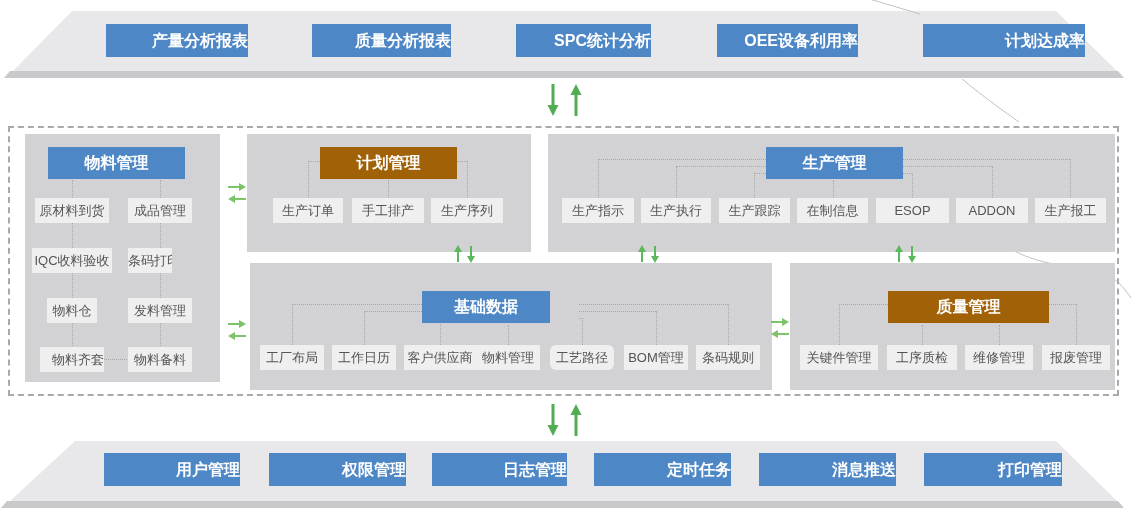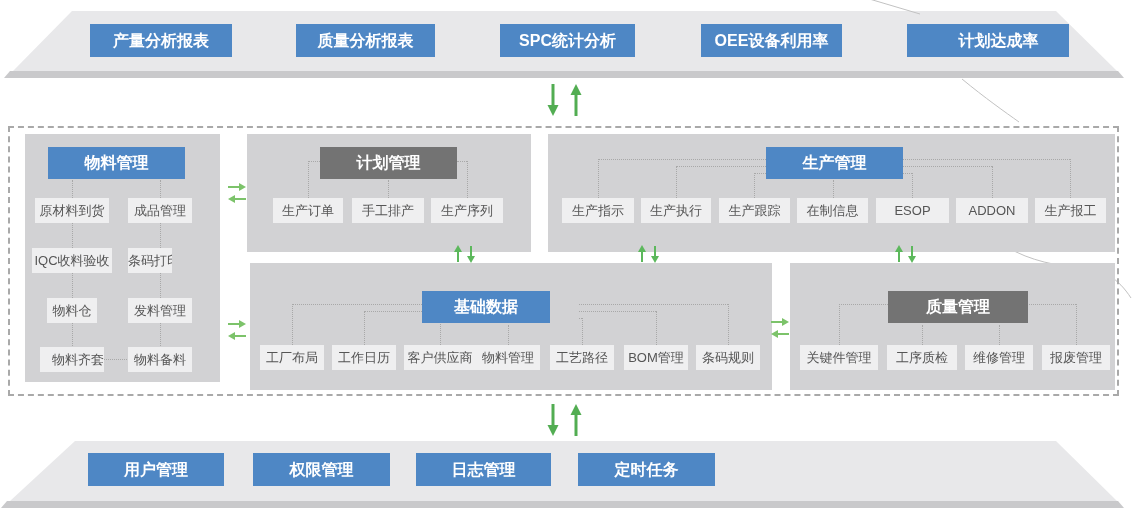--- a/index.html
+++ b/index.html
@@ -1,25 +1,25 @@
 <!DOCTYPE html>
 <html><head>
 <meta charset="utf-8">
 <style>
   html,body{margin:0;padding:0;background:#ffffff;font-family:"Liberation Sans",sans-serif;}
   #stage{position:relative;width:1132px;height:518px;background:#ffffff;overflow:hidden;}
   .panel{position:absolute;background:#d2d2d4;}
   .hdr{position:absolute;color:#fff;font-weight:bold;font-size:16px;text-align:center;height:32px;line-height:32px;white-space:nowrap;}
   .hdr.blue{background:#4e87c5;}
-  .hdr.green{background:#737373;}
+  .hdr.green{background:#a16207;}
   .itm{position:absolute;background:#efeff0;color:#555;font-size:13px;text-align:center;height:25px;line-height:25px;white-space:nowrap;overflow:hidden;}
   .dotv{position:absolute;width:0;border-left:1px dotted #a8a8a8;}
   .doth{position:absolute;height:0;border-top:1px dotted #a8a8a8;}
   .dashrect{position:absolute;border:2px dashed #a9a9a9;}
-  .barbtn{position:absolute;background:#4e87c5;color:#fff;font-weight:bold;font-size:16px;text-align:center;height:33px;line-height:33px;white-space:nowrap;}
+  .barbtn{position:absolute;background:#4e87c5;color:#fff;font-weight:bold;font-size:16px;text-align:right;height:33px;line-height:33px;white-space:nowrap;margin-left:16px;}
   svg.bg{position:absolute;left:0;top:0;}
   .arrows{position:absolute;display:flex;}
   .arrows.col{flex-direction:column;}
 </style>
 </head>
 <body>
 
 <div id="stage">
 
   <svg class="bg" width="1132" height="518" viewBox="0 0 1132 518">
@@ -98,21 +98,21 @@
   <div class="dotv" style="left:839px;top:304px;height:41px;"></div>
   <div class="dotv" style="left:922px;top:325px;height:20px;"></div>
   <div class="dotv" style="left:999px;top:325px;height:20px;"></div>
   <div class="doth" style="left:1023px;top:304px;width:53px;"></div>
   <div class="dotv" style="left:1076px;top:304px;height:41px;"></div>
 
   <div class="hdr blue" style="left:48px;top:147px;width:137px;">物料管理</div>
   <div class="hdr green" style="left:320px;top:147px;width:137px;">计划管理</div>
   <div class="hdr blue" style="left:766px;top:147px;width:137px;">生产管理</div>
   <div class="hdr blue" style="left:422px;top:291px;width:128px;">基础数据</div>
-  <div class="hdr green" style="left:888px;top:291px;width:140px;">质量管理</div>
+  <div class="hdr green" style="left:888px;top:291px;width:161px;">质量管理</div>
 
   <div class="itm" style="left:35px;top:198px;width:74px;">原材料到货</div>
   <div class="itm" style="left:128px;top:198px;width:64px;">成品管理</div>
   <div class="itm" style="left:32px;top:248px;width:80px;">IQC收料验收</div>
   <div class="itm" style="left:128px;top:248px;width:44px;">条码打印</div>
   <div class="itm" style="left:47px;top:298px;width:50px;">物料仓</div>
   <div class="itm" style="left:128px;top:298px;width:64px;">发料管理</div>
   <div class="itm" style="left:40px;top:347px;width:64px;text-align:right;">物料齐套</div>
   <div class="itm" style="left:128px;top:347px;width:64px;">物料备料</div>
 
@@ -125,21 +125,21 @@
   <div class="itm" style="left:719px;top:198px;width:71px;">生产跟踪</div>
   <div class="itm" style="left:797px;top:198px;width:71px;">在制信息</div>
   <div class="itm" style="left:876px;top:198px;width:73px;">ESOP</div>
   <div class="itm" style="left:956px;top:198px;width:72px;">ADDON</div>
   <div class="itm" style="left:1035px;top:198px;width:71px;">生产报工</div>
 
   <div class="itm" style="left:260px;top:345px;width:64px;">工厂布局</div>
   <div class="itm" style="left:332px;top:345px;width:64px;">工作日历</div>
   <div class="itm" style="left:404px;top:345px;width:72px;">客户供应商</div>
   <div class="itm" style="left:476px;top:345px;width:64px;">物料管理</div>
-  <div class="itm" style="left:550px;top:345px;width:64px;">工艺路径</div>
+  <div class="itm" style="left:550px;top:345px;width:64px;border-radius:6px;">工艺路径</div>
   <div class="itm" style="left:624px;top:345px;width:64px;">BOM管理</div>
   <div class="itm" style="left:696px;top:345px;width:64px;">条码规则</div>
 
   <div class="itm" style="left:800px;top:345px;width:78px;">关键件管理</div>
   <div class="itm" style="left:887px;top:345px;width:70px;">工序质检</div>
   <div class="itm" style="left:965px;top:345px;width:68px;">维修管理</div>
   <div class="itm" style="left:1042px;top:345px;width:68px;">报废管理</div>
 
   <div class="arrows col" style="left:228px;top:183px;gap:4px;">
     <svg width="18" height="8">
@@ -212,14 +212,16 @@
     <svg width="14" height="34">
         <line x1="7" y1="33" x2="7" y2="10" stroke="#52ad52" stroke-width="3"></line>
         <polygon points="1.5,12 12.5,12 7,1" fill="#52ad52"></polygon>
       </svg>
   </div>
 
   <div class="barbtn" style="left:88px;top:453px;width:136px;">用户管理</div>
   <div class="barbtn" style="left:253px;top:453px;width:137px;">权限管理</div>
   <div class="barbtn" style="left:416px;top:453px;width:135px;">日志管理</div>
   <div class="barbtn" style="left:578px;top:453px;width:137px;">定时任务</div>
+  <div class="barbtn" style="left:743px;top:453px;width:137px;">消息推送</div>
+  <div class="barbtn" style="left:908px;top:453px;width:138px;">打印管理</div>
 
 </div>
 
 </body></html>

